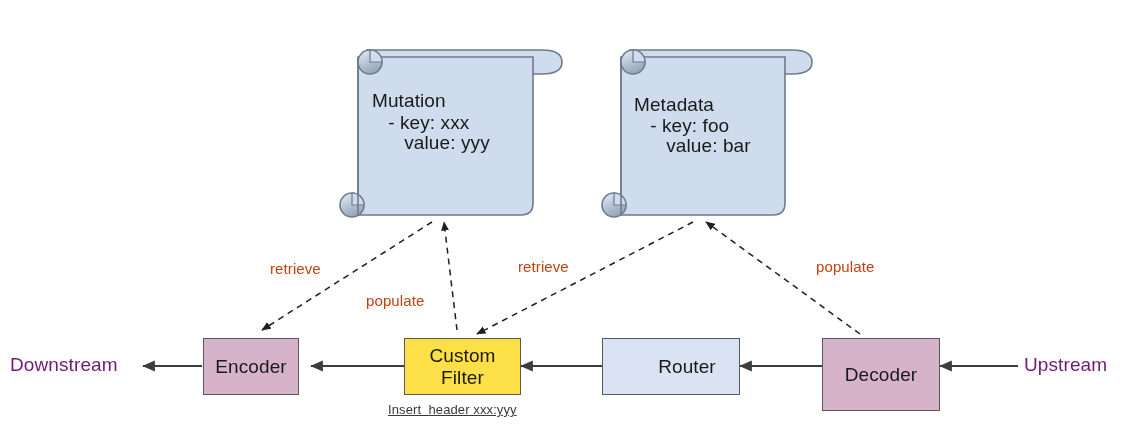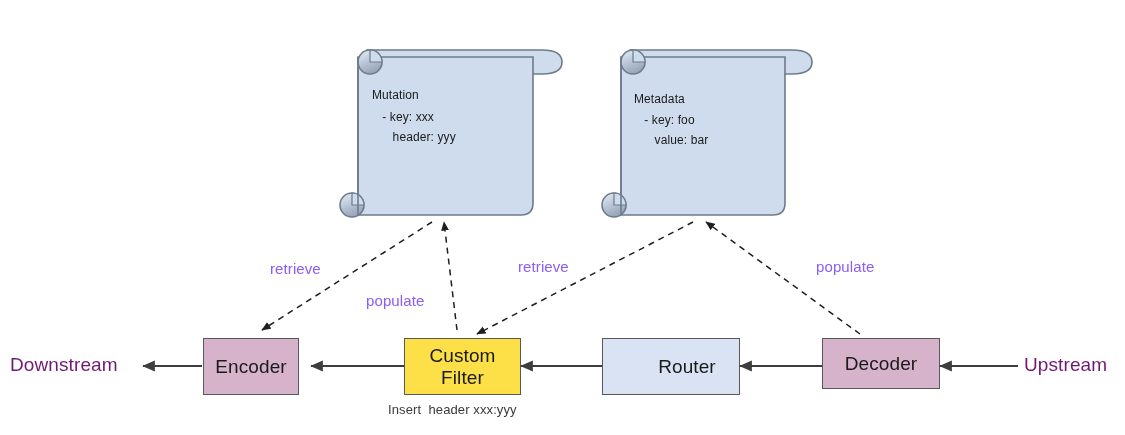--- a/index.html
+++ b/index.html
@@ -33,47 +33,48 @@
     align-items: center;
     justify-content: center;
     text-align: center;
     font-size: 19px;
     color: #1a1a1a;
     line-height: 1.12;
     letter-spacing: 0.1px;
   }
   .doc-text {
     position: absolute;
-    font-size: 12px;
+    font-size: 19px;
     color: #1a1a1a;
     line-height: 1.55;
     white-space: pre;
     letter-spacing: 0.1px;
   }
   .edge-label {
     position: absolute;
     font-size: 15px;
-    color: #8b5cf6;
+    color: #c2410c;
     white-space: nowrap;
     letter-spacing: 0.1px;
     text-align: right;
   }
   .stream-label {
     position: absolute;
     font-size: 19px;
     color: #701a75;
     white-space: nowrap;
     letter-spacing: 0.1px;
   }
   .caption {
     position: absolute;
     font-size: 13px;
     color: #3a3a3a;
     white-space: pre;
     letter-spacing: 0.1px;
+    text-decoration: underline;
   }
   .caption-clipped {
     position: absolute;
     font-size: 13px;
     color: #9aa4b0;
     white-space: pre;
     letter-spacing: 0.1px;
     overflow: hidden;
   }
 </style>
@@ -141,40 +142,40 @@
       <line x1="457" y1="330" x2="444" y2="222" marker-end="url(#dashArrow)"></line>
 
       <line x1="693" y1="222" x2="477" y2="334" marker-end="url(#dashArrow)"></line>
 
       <line x1="860" y1="334" x2="706" y2="222" marker-end="url(#dashArrow)"></line>
     </g>
   </svg>
 
   <div class="doc-text" style="left:372px; top:86px;">Mutation</div>
   <div class="doc-text" style="left:372px; top:108px;text-align:center;">   - key: xxx</div>
-  <div class="doc-text" style="left:372px; top:128px;">      header: yyy</div>
+  <div class="doc-text" style="left:372px; top:128px;">      value: yyy</div>
 
   <div class="doc-text" style="left:634px; top:90px;">Metadata</div>
   <div class="doc-text" style="left:634px; top:111px;">   - key: foo</div>
   <div class="doc-text" style="left:634px; top:131px;">      value: bar</div>
 
   <div class="node-box" style="left:203px; top:338px; width:96px; height:57px; background:#d7b2cb;">
     <span>Encoder</span>
   </div>
 
   <div class="node-box" style="left:404px; top:338px; width:117px; height:57px; background:#fde047; white-space:pre-line;">
     <span>Custom
 Filter</span>
   </div>
 
   <div class="node-box" style="left:602px; top:338px; width:138px; height:57px; background:#dae3f3;padding-left:32px;">
     <span>Router</span>
   </div>
 
-  <div class="node-box" style="left:822px; top:338px; width:118px; height:51px; background:#d7b2cb;">
+  <div class="node-box" style="left:822px; top:338px; width:118px; height:73px; background:#d7b2cb;">
     <span>Decoder</span>
   </div>
 
   <div class="stream-label" style="left:10px; top:354px;">Downstream</div>
   <div class="stream-label" style="left:1024px; top:354px;">Upstream</div>
 
   <div class="edge-label" style="left:270px; top:260px;">retrieve</div>
   <div class="edge-label" style="left:366px; top:292px;">populate</div>
   <div class="edge-label" style="left:518px; top:258px;">retrieve</div>
   <div class="edge-label" style="left:816px; top:258px;">populate</div>

